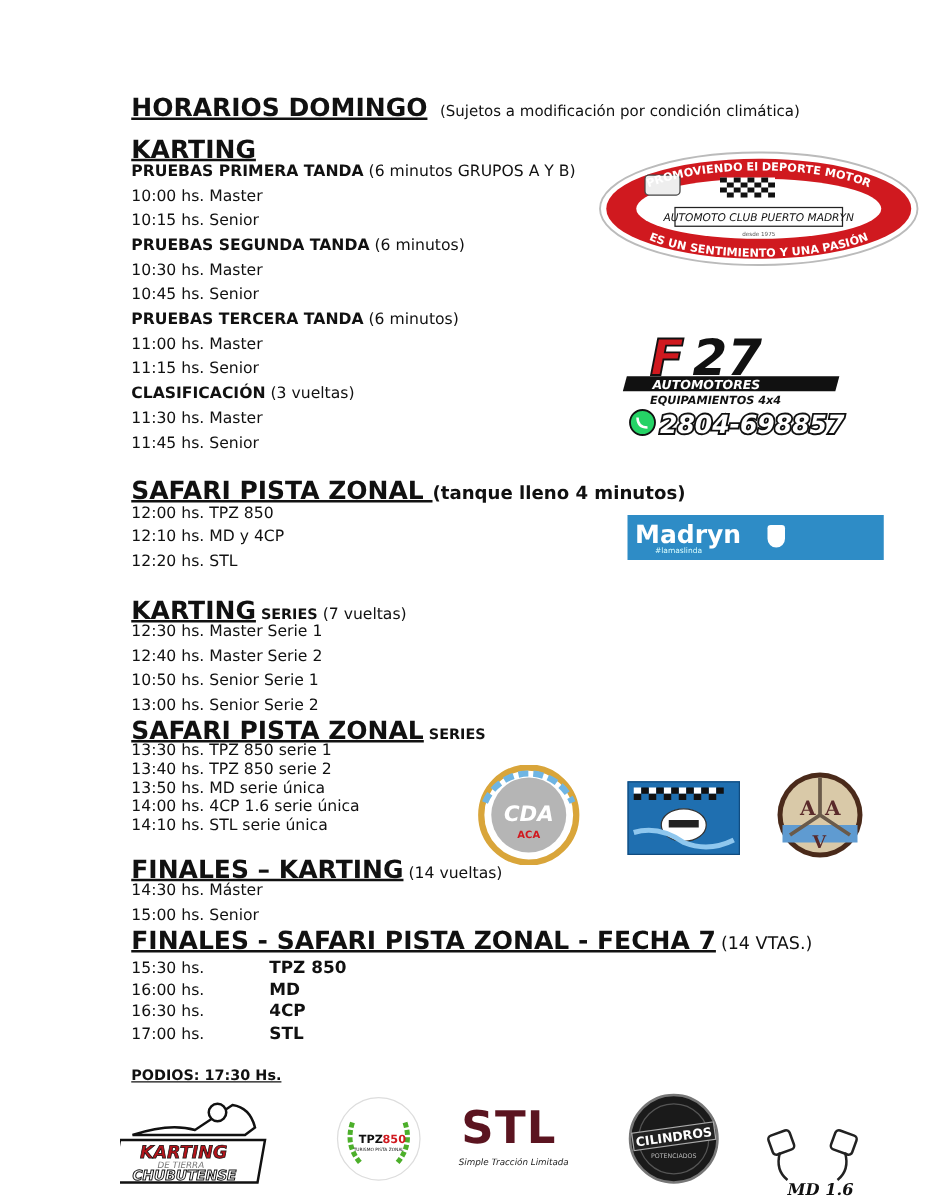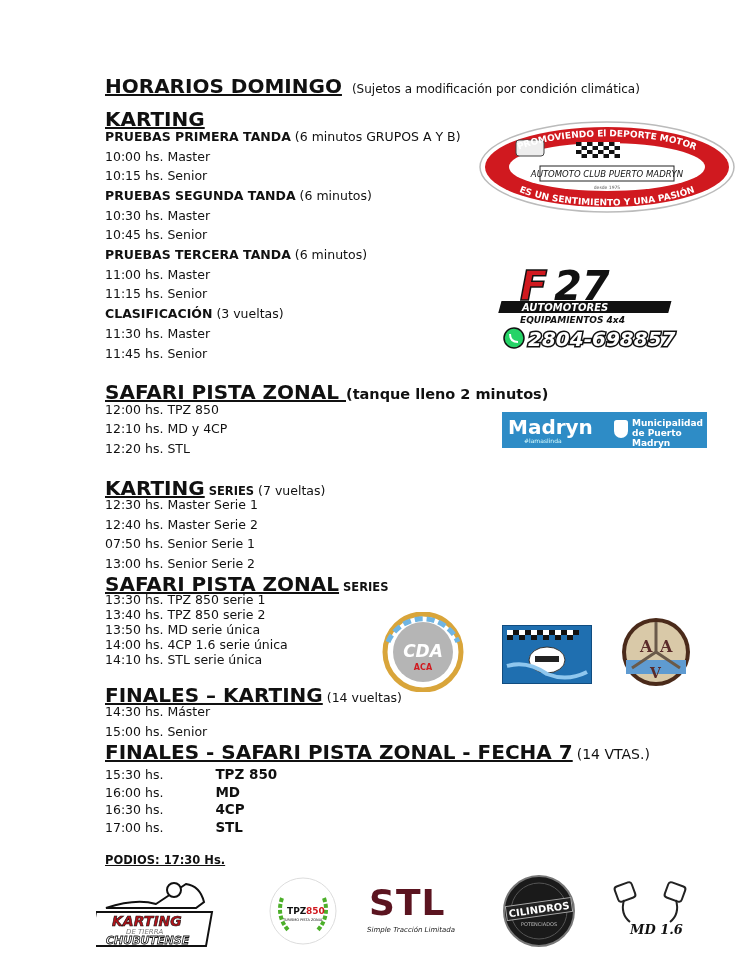--- a/index.html
+++ b/index.html
@@ -34,34 +34,34 @@
 <div class="line" style="top:208px;">10:30 hs. Master</div>
 <div class="line" style="top:227px;">10:45 hs. Senior</div>
 <div class="line" style="top:247px;"><span class="sub">PRUEBAS TERCERA TANDA</span> <span>(6 minutos)</span></div>
 <div class="line" style="top:267px;">11:00 hs. Master</div>
 <div class="line" style="top:286px;">11:15 hs. Senior</div>
 <div class="line" style="top:306px;"><span class="sub">CLASIFICACIÓN</span> <span>(3 vueltas)</span></div>
 <div class="line" style="top:326px;">11:30 hs. Master</div>
 <div class="line" style="top:346px;">11:45 hs. Senior</div>
 
 <div class="line" style="top:384px;">
-  <span class="h1">SAFARI PISTA ZONAL </span><span class="h2">(tanque lleno 2 minutos)</span>
+  <span class="h1">SAFARI PISTA ZONAL </span><span class="h2">(tanque lleno 4 minutos)</span>
 </div>
 <div class="line" style="top:402px;">12:00 hs. TPZ 850</div>
 <div class="line" style="top:421px;">12:10 hs. MD y 4CP</div>
 <div class="line" style="top:441px;">12:20 hs. STL</div>
 
 <div class="line" style="top:480px;">
   <span class="h1">KARTING</span>
   <span class="small-caps">SERIES</span>
   <span>(7 vueltas)</span>
 </div>
 <div class="line" style="top:497px;">12:30 hs. Master Serie 1</div>
 <div class="line" style="top:517px;">12:40 hs. Master Serie 2</div>
-<div class="line" style="top:536px;">07:50 hs. Senior Serie 1</div>
+<div class="line" style="top:536px;">10:50 hs. Senior Serie 1</div>
 <div class="line" style="top:556px;">13:00 hs. Senior Serie 2</div>
 
 <div class="line" style="top:576px;">
   <span class="h1">SAFARI PISTA ZONAL</span>
   <span class="small-caps">SERIES</span>
 </div>
 <div class="line" style="top:593px;line-height:14px;">13:30 hs. TPZ 850 serie 1</div>
 <div class="line" style="top:608px;line-height:14px;">13:40 hs. TPZ 850 serie 2</div>
 <div class="line" style="top:623px;line-height:14px;">13:50 hs. MD serie única</div>
 <div class="line" style="top:638px;line-height:14px;">14:00 hs. 4CP 1.6 serie única</div>
@@ -134,25 +134,20 @@
     <circle cx="16" cy="80" r="10" fill="#25d366" stroke="#111" stroke-width="1.5"></circle>
     <path d="M12 76 q0 8 8 8" stroke="#fff" stroke-width="2" fill="none"></path>
     <text x="30" y="88" font-family="DejaVu Sans, sans-serif" font-size="20" font-weight="bold" font-style="italic" fill="#fff" stroke="#111" stroke-width="3" paint-order="stroke">2804-698857</text>
   </svg>
 </div>
 
 <div class="logo" style="left:502px;top:412px;width:205px;height:36px;background:#2e8cc6;">
   <div class="abs" style="left:6px;top:3px;color:#fff;font-weight:bold;font-size:20px;">Madryn</div>
   <div class="abs" style="left:22px;top:25px;color:#dff;font-size:6px;">#lamaslinda</div>
   <div class="abs" style="left:112px;top:8px;width:14px;height:18px;background:#fff;border-radius:3px 3px 8px 8px;"></div>
-  <div class="abs" style="left:130px;top:6px;color:#fff;font-weight:bold;font-size:9px;line-height:10px;">
-    <div>Municipalidad</div>
-    <div>de Puerto Madryn</div>
-    <div style="font-size:5px;font-weight:normal;">Chubut</div>
-  </div>
 </div>
 
 <div class="logo" style="left:382px;top:612px;width:82px;height:80px;">
   <svg width="82" height="80" viewBox="0 0 82 80">
     <circle cx="41" cy="40" r="38" fill="#fff" stroke="#d9a53a" stroke-width="5"></circle>
     <path d="M6 30 A38 38 0 0 1 76 30" stroke="#6fb5e3" stroke-width="5" fill="none" stroke-dasharray="8 4"></path>
     <circle cx="41" cy="40" r="30" fill="#b5b5b5"></circle>
     <text x="41" y="45" text-anchor="middle" font-family="DejaVu Sans, sans-serif" font-size="17" font-weight="bold" font-style="italic" fill="#fff">CDA</text>
     <text x="41" y="58" text-anchor="middle" font-family="DejaVu Sans, sans-serif" font-size="8" font-weight="bold" fill="#d0191f">ACA</text>
   </svg>
@@ -232,21 +227,21 @@
 <div class="logo" style="left:502px;top:874px;width:74px;height:74px;">
   <svg width="74" height="74" viewBox="0 0 74 74">
     <circle cx="37" cy="37" r="35" fill="#1a1a1a" stroke="#777" stroke-width="2"></circle>
     <circle cx="37" cy="37" r="28" fill="none" stroke="#555"></circle>
     <rect x="4" y="28" width="66" height="14" fill="#222" stroke="#aaa" transform="rotate(-8 37 35)"></rect>
     <text x="37" y="39" text-anchor="middle" font-family="DejaVu Sans, sans-serif" font-size="10" font-weight="bold" fill="#fff" transform="rotate(-8 37 35)">CILINDROS</text>
     <text x="37" y="52" text-anchor="middle" font-family="DejaVu Sans, sans-serif" font-size="5" fill="#bbb">POTENCIADOS</text>
   </svg>
 </div>
 
-<div class="logo" style="left:608px;top:878px;width:86px;height:60px;">
+<div class="logo" style="left:608px;top:900px;width:86px;height:60px;">
   <svg width="86" height="60" viewBox="0 0 86 60">
     <g fill="#fff" stroke="#222" stroke-width="2">
       <rect x="8" y="6" width="18" height="16" rx="3" transform="rotate(-20 17 14)"></rect>
       <path d="M16 22 q-4 14 6 22" fill="none"></path>
       <rect x="58" y="6" width="18" height="16" rx="3" transform="rotate(20 67 14)"></rect>
       <path d="M68 22 q4 14 -6 22" fill="none"></path>
     </g>
     <text x="22" y="56" font-family="DejaVu Serif, serif" font-size="13" font-weight="bold" font-style="italic" fill="#111">MD 1.6</text>
   </svg>
 </div>

